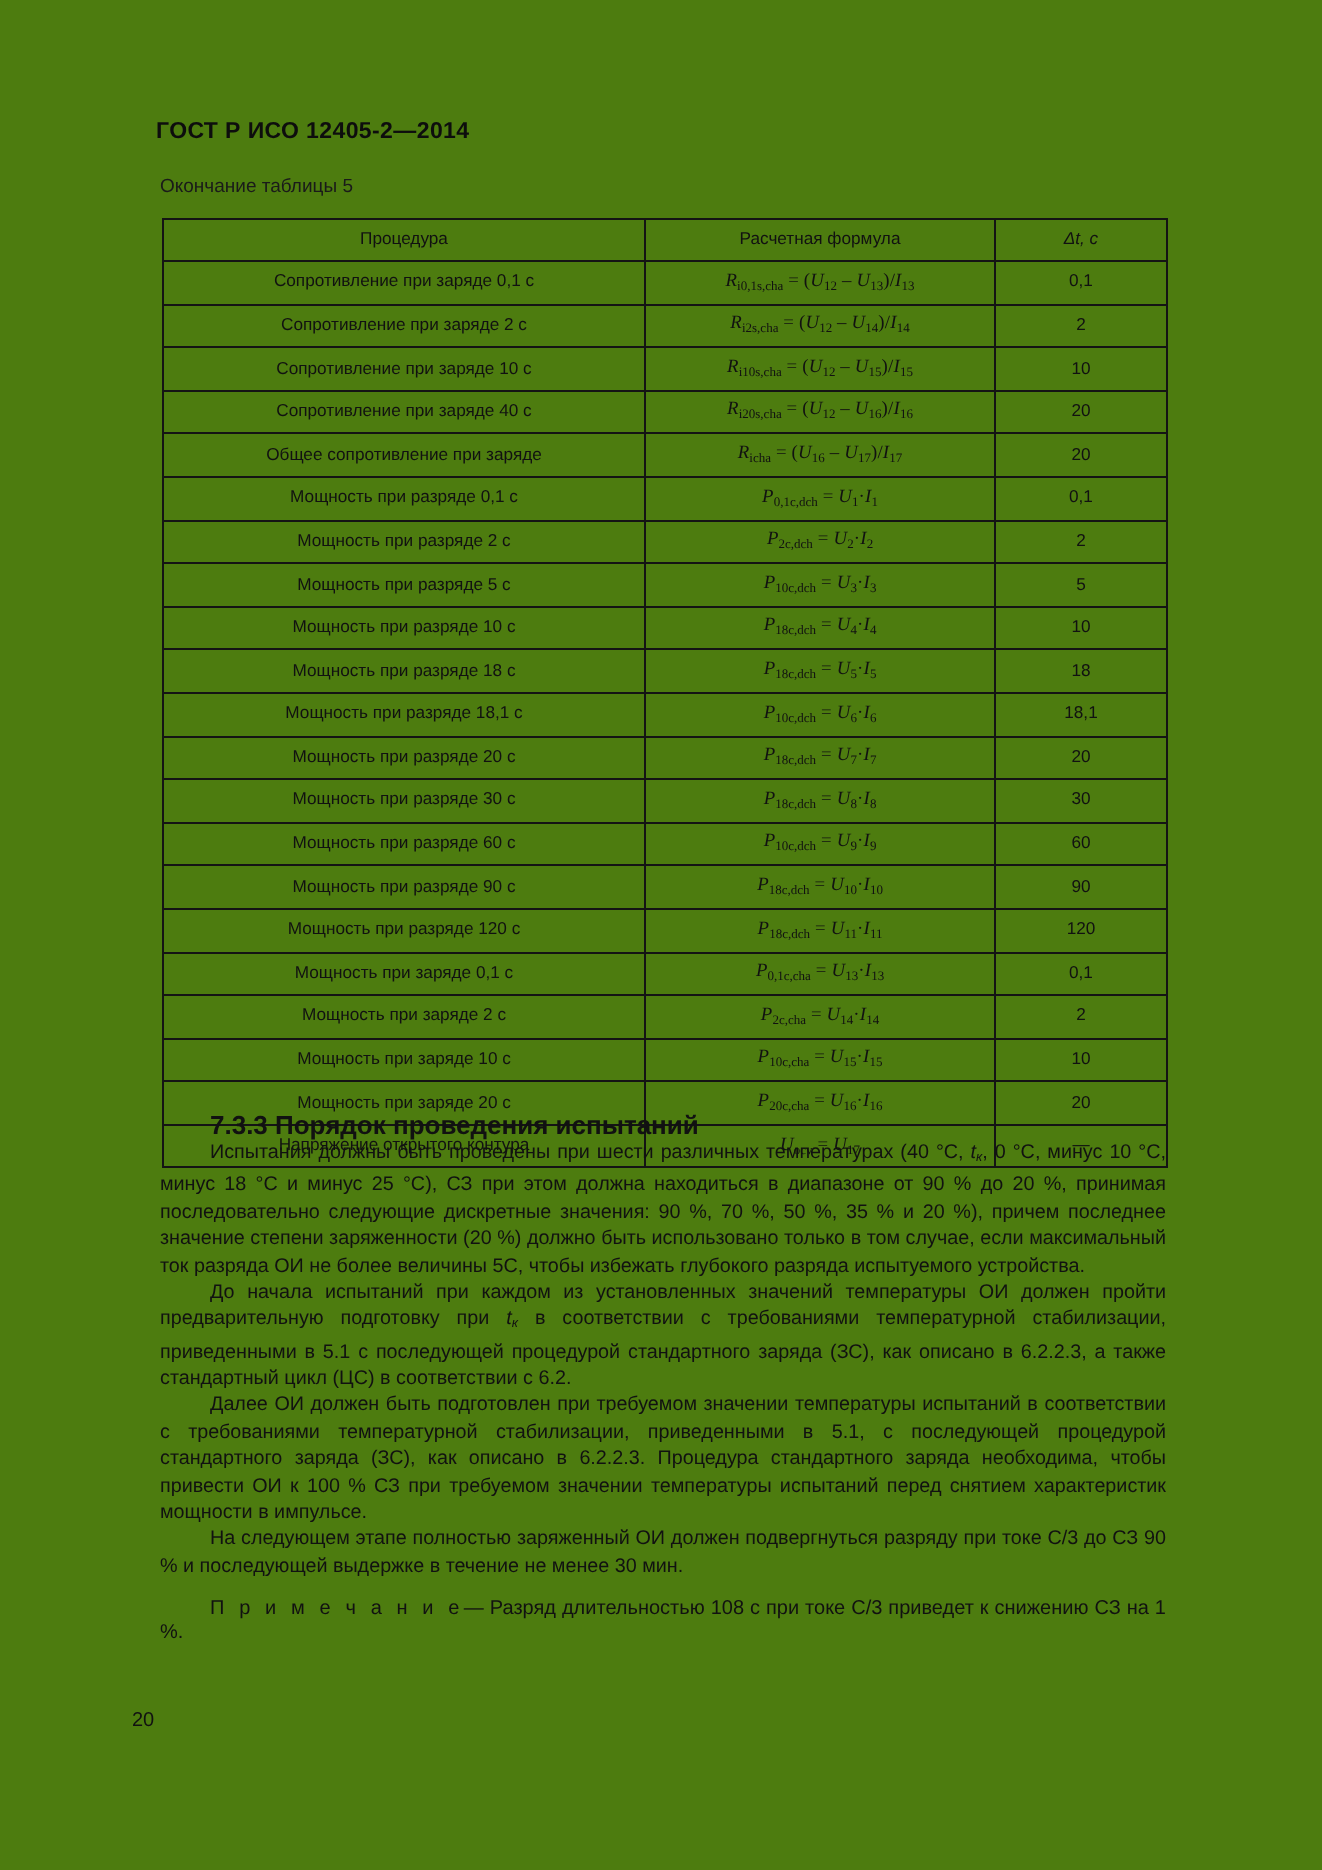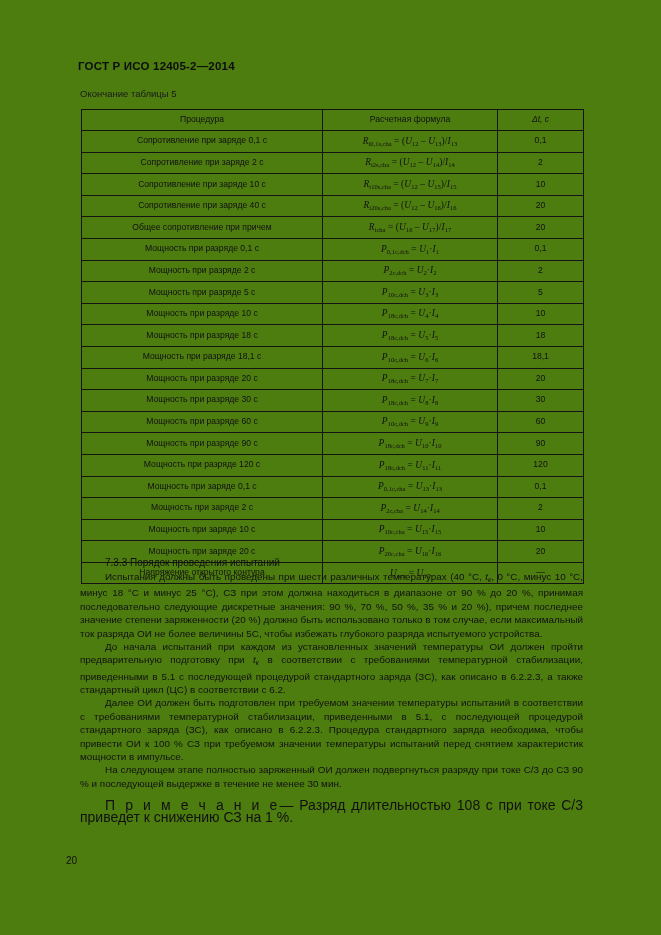--- a/index.html
+++ b/index.html
@@ -98,36 +98,36 @@
   .content {
     position: absolute;
     left: 80px;
     top: 556px;
     width: 503px;
     font-size: 9.9px;
     line-height: 13.4px;
     color: #111;
   }
   .h3 {
-    font-weight: normal;
-    font-size: 10px;
+    font-weight: bold;
+    font-size: 13px;
     margin: 0 0 1px 0;
     padding-left: 25px;
   }
   p.body {
     margin: 0;
     text-align: justify;
     text-indent: 25px;
     hyphens: manual;
   }
   p.note {
     margin: 9px 0 16px 0;
     text-align: justify;
     text-indent: 25px;
-    font-size: 14px;
+    font-size: 10px;
     line-height: 12px;
   }
   p.note .nlabel { letter-spacing: 2.2px; }
   p.after-note { margin-top: 9px; }
   .it { font-style: italic; }
   .sub { font-size: 6.6px; vertical-align: -0.25em; }
 
   .page-number {
     position: absolute;
     left: 66px;
@@ -176,21 +176,21 @@
             <td>Сопротивление при заряде 10 с</td>
             <td><span class="f"><i>R</i><sub>i10s,cha</sub> <span class="op">=</span> (<i>U</i><sub>12</sub> <span class="op">–</span> <i>U</i><sub>15</sub>)/<i>I</i><sub>15</sub></span></td>
             <td>10</td>
           </tr>
           <tr>
             <td>Сопротивление при заряде 40 с</td>
             <td><span class="f"><i>R</i><sub>i20s,cha</sub> <span class="op">=</span> (<i>U</i><sub>12</sub> <span class="op">–</span> <i>U</i><sub>16</sub>)/<i>I</i><sub>16</sub></span></td>
             <td>20</td>
           </tr>
           <tr>
-            <td>Общее сопротивление при причем</td>
+            <td>Общее сопротивление при заряде</td>
             <td><span class="f"><i>R</i><sub>icha</sub> <span class="op">=</span> (<i>U</i><sub>16</sub> <span class="op">–</span> <i>U</i><sub>17</sub>)/<i>I</i><sub>17</sub></span></td>
             <td>20</td>
           </tr>
           <tr>
             <td>Мощность при разряде 0,1 с</td>
             <td><span class="f"><i>P</i><sub>0,1c,dch</sub> <span class="op">=</span> <i>U</i><sub>1</sub>·<i>I</i><sub>1</sub></span></td>
             <td>0,1</td>
           </tr>
           <tr>
             <td>Мощность при разряде 2 с</td>

